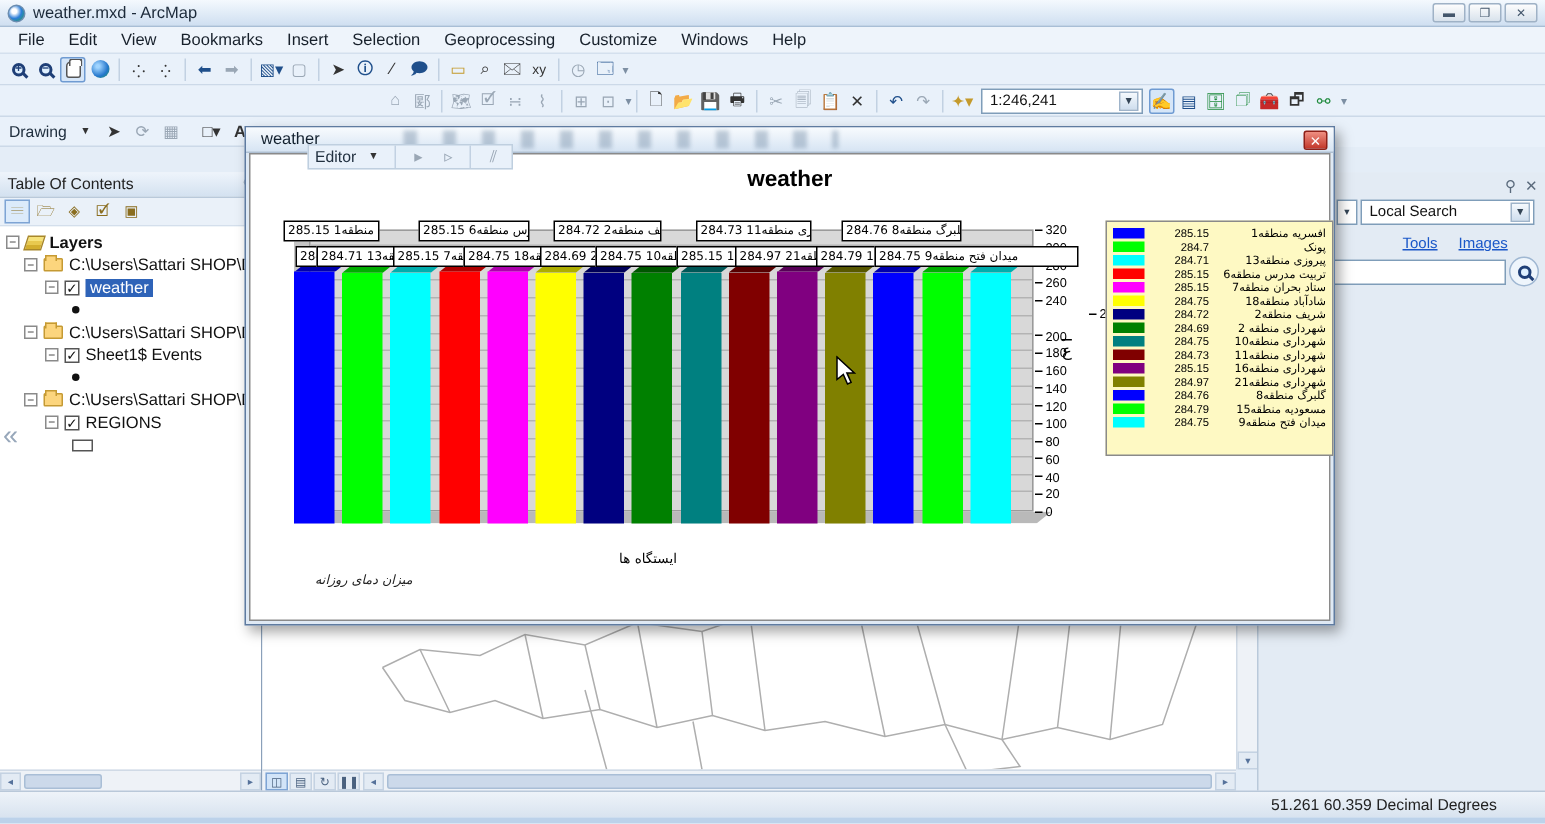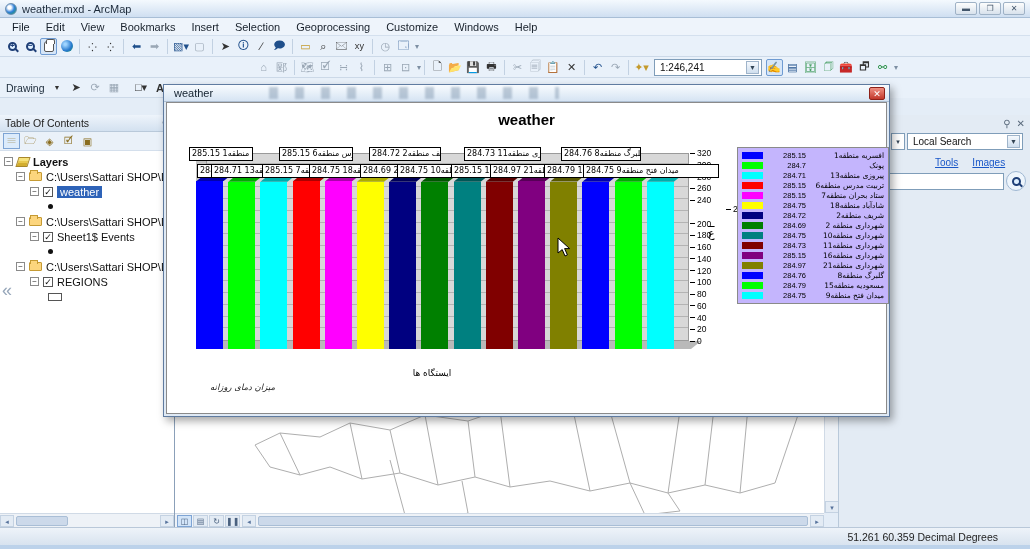--- a/index.html
+++ b/index.html
@@ -116,21 +116,21 @@
 .ytick::before{content:"";width:5px;height:1px;background:#000;display:inline-block}
 .ylabel{position:absolute;left:544px;top:142px;font-size:11px;color:#000;text-decoration:overline}
 .vrow1{position:absolute;left:0;top:62px;width:560px;height:14px}
 .vrow2{position:absolute;left:0;top:79px;width:560px;height:14px}
 .vbox{position:absolute;height:14px;background:#fff;border:1px solid #000;font-size:8px;line-height:12px;overflow:hidden;white-space:nowrap;padding-left:2px}
 .xlabels{position:absolute;left:0;top:266px;width:560px;height:12px}
 .xlab{position:absolute;width:92px;text-align:center;font-size:8px;color:#000}
 .xaxis-title{position:absolute;left:198px;top:283px;width:140px;text-align:center;font-size:9px;color:#000}
 .footnote{position:absolute;left:46px;top:297px;font-size:8.5px;font-style:italic;color:#222}
 
-.legend{position:absolute;left:573px;top:62px;width:152px;height:157px;background:#c4b5fd;border:1px solid #8a8a8a;padding:3px 4px;display:flex;flex-direction:column;justify-content:space-between}
+.legend{position:absolute;left:573px;top:62px;width:152px;height:157px;background:#fef9c3;border:1px solid #8a8a8a;padding:3px 4px;display:flex;flex-direction:column;}
 .lrow{display:flex;align-items:center;gap:3px;height:9px}
 .lswatch{width:21px;height:7px;flex:none}
 .lval{width:40px;text-align:right;font-size:7.5px;color:#000}
 .lname{flex:1;text-align:right;font-size:7.5px;color:#000}
 
 
 .editorbar{position:absolute;left:205px;top:96px;height:17px;background:#e9f1fa;border:1px solid #bfcfdf;display:flex;align-items:center;padding:0 4px;gap:3px;z-index:30}
 .editorbar .lbl{font-size:10.5px;color:#21303f}
 
 .cursor{position:absolute;left:557px;top:237px;z-index:50}
@@ -375,20 +375,29 @@
           <span class="sp-link">Tools</span>
           <span class="sp-link">Images</span>
         </span>
       <input class="sp-input" value="" style="">
       <span class="sp-lens">
           <span class="lens"></span>
         </span>
     </div>
   </div>
 
+  <div class="editorbar">
+    <span class="lbl">Editor</span>
+    <span class="tbtn dark" style="font-size:7px">▼</span>
+    <span class="tsep"></span>
+    <span class="tbtn gray">▸</span>
+    <span class="tbtn gray">▹</span>
+    <span class="tsep"></span>
+    <span class="tbtn gray">⫽</span>
+  </div>
 
   <div class="chart-win">
     <div class="cw-title">
       <span class="cw-title-text">weather</span>
       <span class="cw-blur"></span>
       <span class="cw-close">✕</span>
     </div>
     <div class="cw-body"></div>
     <div class="cw-title-big">weather</div>
 

